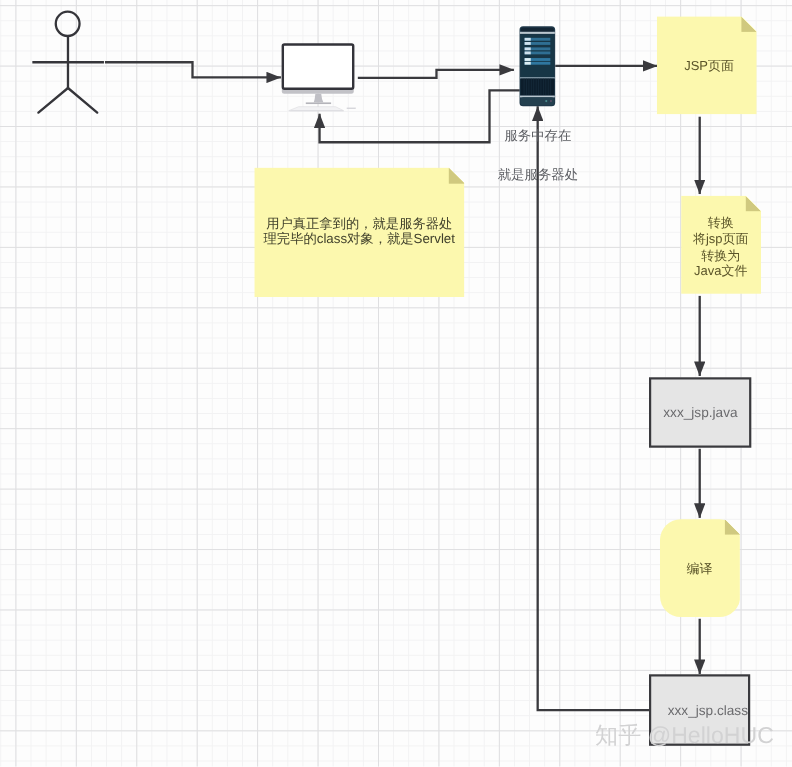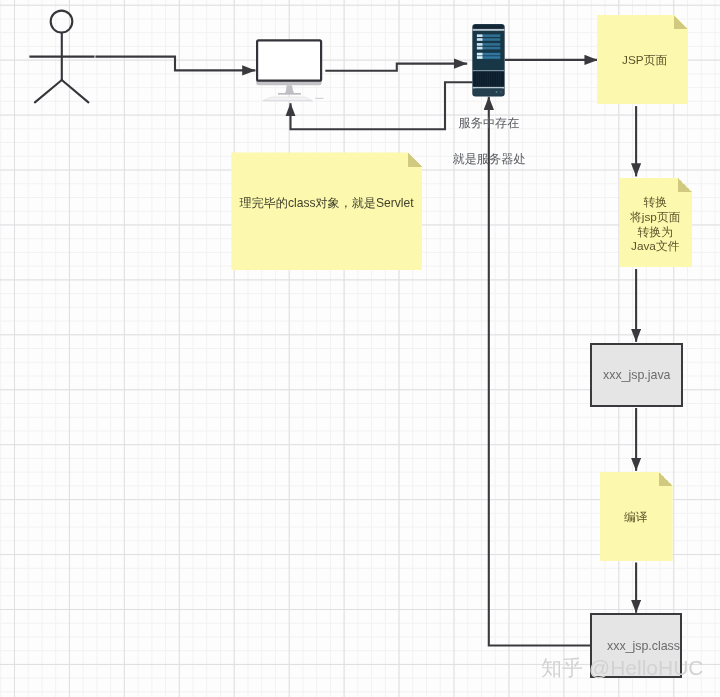--- a/index.html
+++ b/index.html
@@ -151,26 +151,27 @@
 
   <div class="note" style="left:600.3px;top:177.8px;width:72.6px;height:89.4px;margin-left:19px;--fold:14px;--ty:2.2px;">
     <span class="note-txt multi">
       <i>转换</i>
       <i>将jsp页面</i>
       <i>转换为</i>
       <i>Java文件</i>
     </span>
   </div>
 
-  <div class="note" style="left:599.5px;top:471.6px;width:73.1px;height:89.6px;--fold:14px;--ty:1.3px;">
+  <div class="note" style="left:599.5px;top:471.6px;width:73.1px;height:89.6px;border-radius:19px;--fold:14px;--ty:1.3px;">
     <span class="note-txt">编译</span>
   </div>
 
   <div class="note big" style="left:231.3px;top:152.4px;width:191.2px;height:117.6px;--fold:14.5px;">
     <span class="note-txt multi blue">
+      <i>用户真正拿到的，就是服务器处</i>
       <i>理完毕的class对象，就是Servlet</i>
     </span>
   </div>
 
   <div class="rbox" style="left:590.2px;top:342.6px;width:92.8px;height:64.2px;">
     <span class="rbox-txt">xxx_jsp.java</span>
   </div>
 
   <div class="rbox" style="left:590.3px;top:613.3px;width:92.2px;height:64.6px;padding-left:15px;">
     <span class="rbox-txt">xxx_jsp.class</span>

